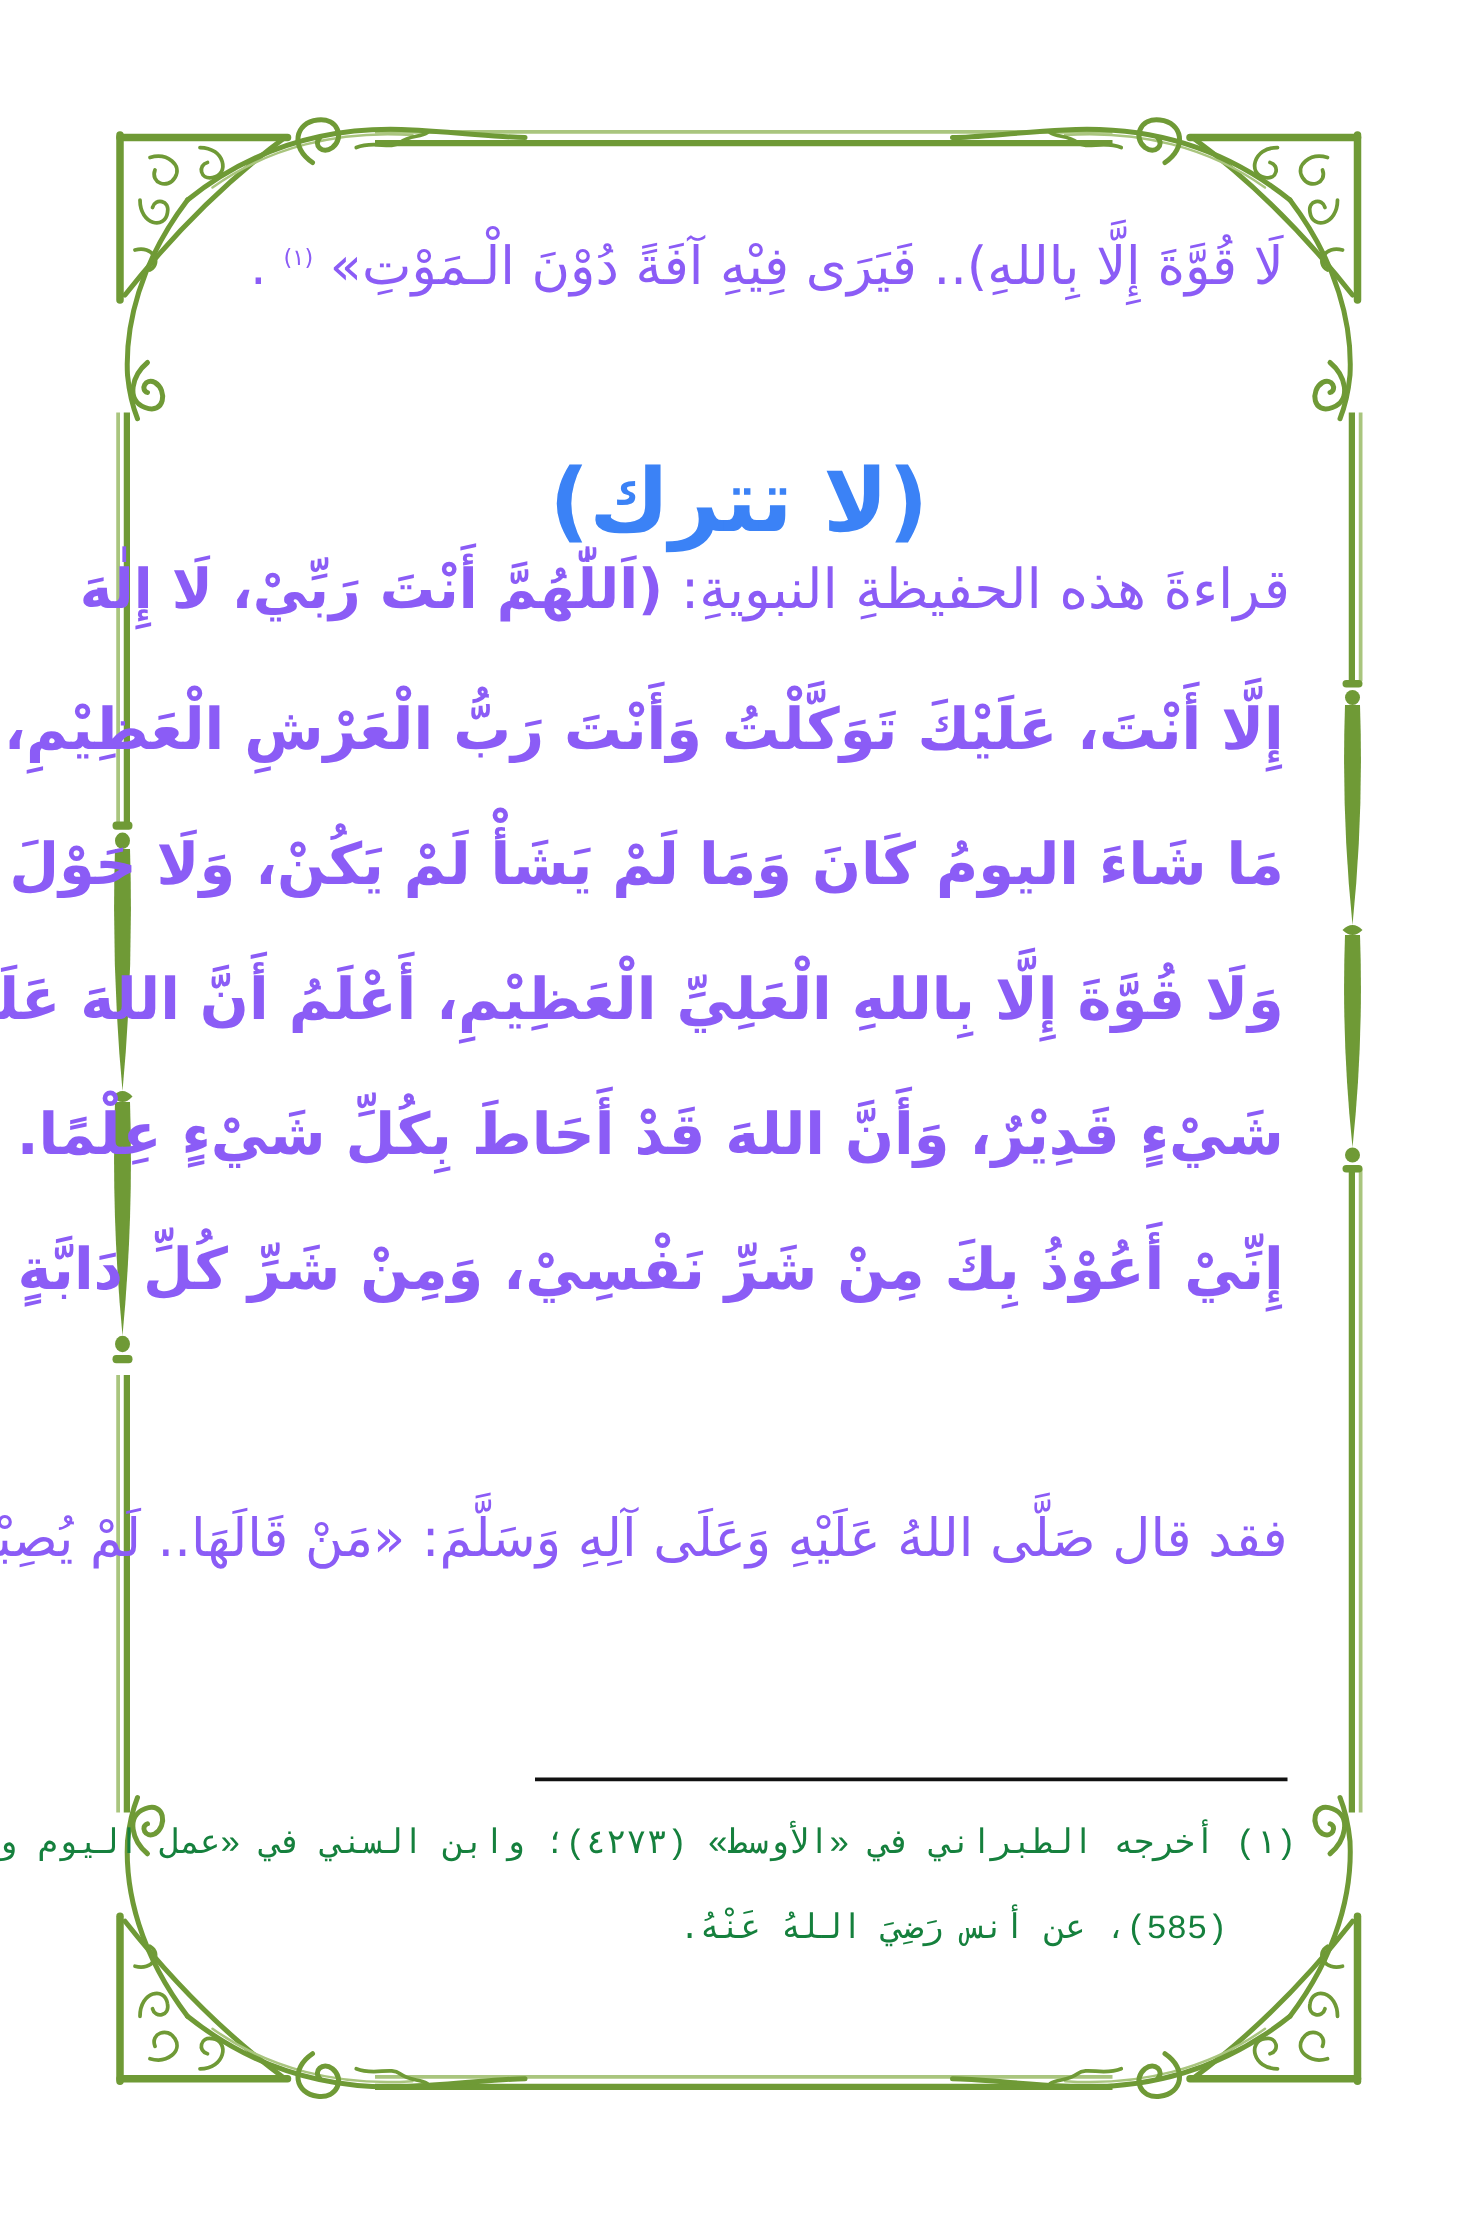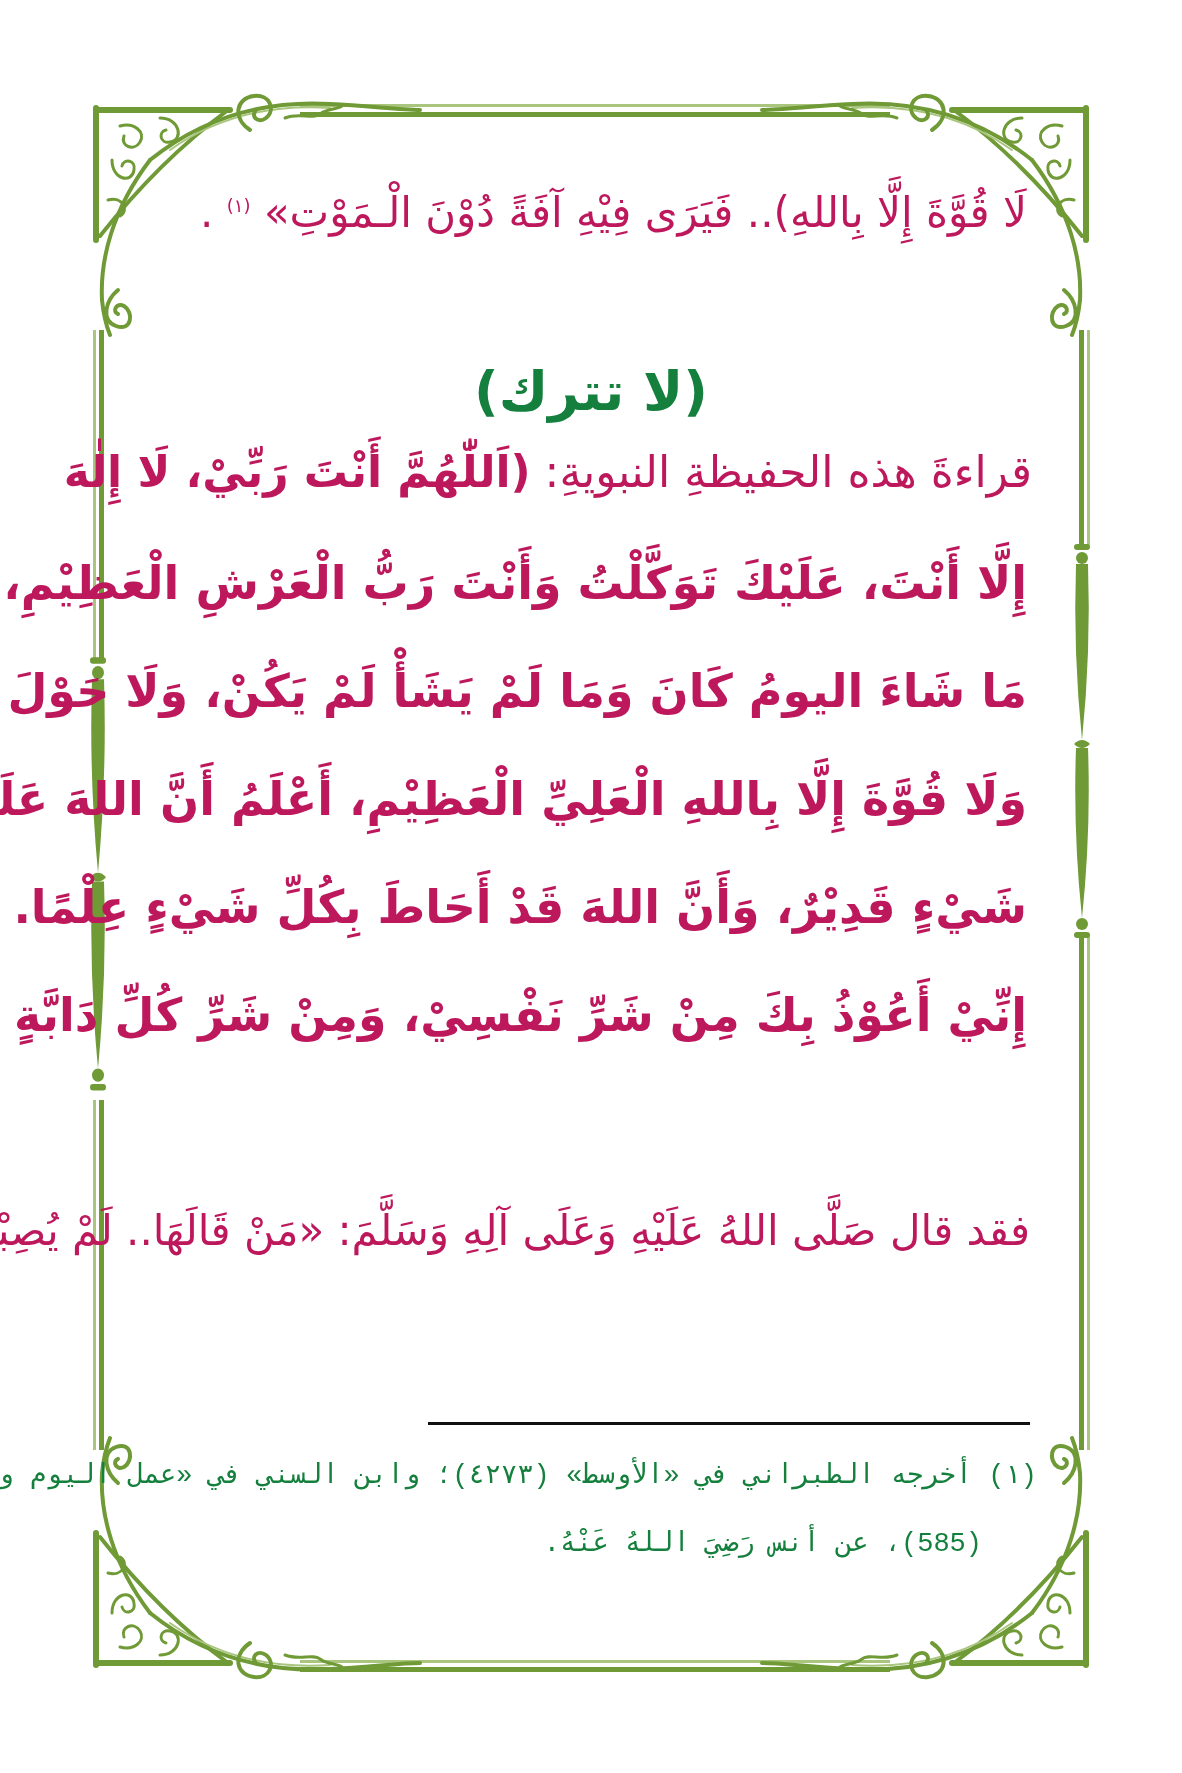--- a/index.html
+++ b/index.html
@@ -5,35 +5,35 @@
     html, body { margin: 0; padding: 0; background: #ffffff; }
     body { width: 1182px; height: 1773px; position: relative; overflow: hidden; }
     .page { position: absolute; left: 0; top: 0; width: 1182px; height: 1773px; }
 
     
     .frame-svg { position: absolute; left: 0; top: 0; width: 1182px; height: 1773px; }
     .line {
       position: absolute; right: 155px; width: 875px;
       direction: rtl; white-space: nowrap;
       font-family: "DejaVu Sans", "Liberation Sans", sans-serif;
-      color: #be185d;
+      color: #8b5cf6;
       text-align-last: justify; text-align: justify;
     }
     .line.regular { font-weight: normal; font-size: 42px; }
     .line.bold { font-weight: bold; font-size: 46px; }
     .line.mixed { font-size: 44px; }
     .line .b { font-weight: bold; }
     .line.short { text-align-last: right; }
     .sup { font-size: 18px; vertical-align: super; }
 
     .heading {
       position: absolute; left: 0; width: 1182px; top: 360px;
       text-align: center; direction: rtl;
       font-family: "DejaVu Sans", "Liberation Sans", sans-serif;
-      font-weight: bold; font-size: 54px; color: #15803d;
+      font-weight: bold; font-size: 70px; color: #3b82f6;
     }
 
     .rule {
       position: absolute; left: 428px; top: 1422px; width: 602px; height: 3px;
       background: #111;
     }
     .footnote {
       position: absolute; right: 145px; direction: rtl; white-space: nowrap;
       font-family: Liberation Mono, monospace;
       font-size: 27px; color: #15803d;

